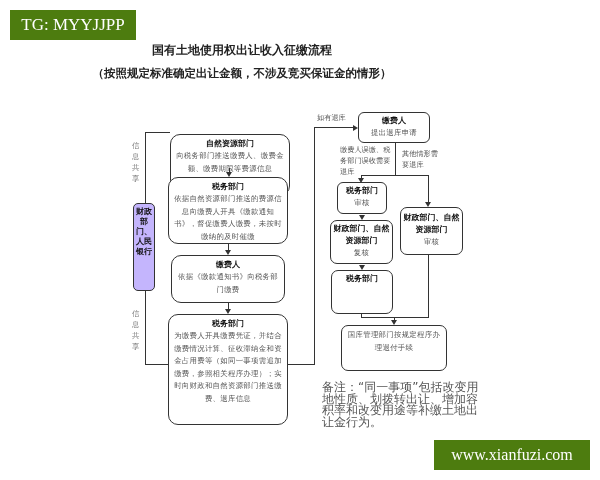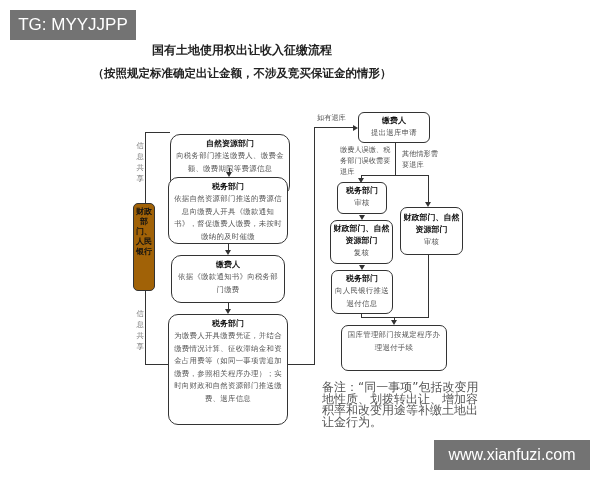--- a/index.html
+++ b/index.html
@@ -1,36 +1,36 @@
 <!DOCTYPE html>
 <html><head>
 <meta charset="utf-8">
 <style>
   html, body { margin:0; padding:0; }
   body { width:600px; height:480px; background:#ffffff; position:relative; overflow:hidden;
          font-family:"DejaVu Sans", sans-serif; color:#333; }
-  .wm { position:absolute; background:#737373; color:#ffffff; font-family:Liberation Sans, sans-serif; }
+  .wm { position:absolute; background:#4d7c0f; color:#ffffff; font-family:Liberation Serif, serif; }
   #wm-top { left:10px; top:10px; width:126px; height:30px; font-size:17px; line-height:30px; text-align:center; }
   #wm-bot { left:434px; top:440px; width:156px; height:30px; font-size:16px; line-height:30px; text-align:center; }
   .title { position:absolute; left:0; width:484px; text-align:center; font-family:"DejaVu Serif", serif;
            font-weight:bold; color:#222; }
   #t1 { top:42px; font-size:12px; }
   #t2 { top:66px; font-size:11.5px; }
   .box { position:absolute; border:1.3px solid #333; border-radius:10px; background:#fff;
          box-sizing:border-box; text-align:center; padding:3px 4px; }
   .box .hd { font-weight:bold; font-size:8px; color:#111; line-height:12px; }
   .box .bd { font-size:7.4px; color:#555; line-height:12.5px; letter-spacing:0.3px; }
   .lbl { position:absolute; font-size:7.2px; color:#555; line-height:11px; }
   .ln { position:absolute; background:#333; }
   .arr { position:absolute; width:0; height:0; }
   .arr.down { border-left:3px solid transparent; border-right:3px solid transparent; border-top:5px solid #333; }
   .arr.right { border-top:3px solid transparent; border-bottom:3px solid transparent; border-left:5px solid #333; }
-  .vtext { position:absolute; width:12px; font-size:7.4px; color:#777; text-align:right; line-height:11px; }
+  .vtext { position:absolute; width:12px; font-size:7.4px; color:#777; text-align:left; line-height:11px; }
   #side-box { position:absolute; left:133px; top:203px; width:22px; height:88px; border:1.3px solid #333;
-              border-radius:5px; box-sizing:border-box; background:#a16207; font-weight:bold; font-size:8px;
+              border-radius:5px; box-sizing:border-box; background:#c4b5fd; font-weight:bold; font-size:8px;
               color:#111; text-align:center; line-height:10px; padding-top:3px; }
   .note { position:absolute; left:322px; top:382px; width:160px; font-size:12px; color:#555; line-height:11.5px; }
 </style>
 </head>
 <body>
 
 <div class="wm" id="wm-top">TG: MYYJJPP</div>
 
 <div class="title" id="t1">国有土地使用权出让收入征缴流程</div>
 <div class="title" id="t2">（按照规定标准确定出让金额，不涉及竞买保证金的情形）</div>
@@ -96,21 +96,20 @@
 <div class="arr down" style="left:359px;top:215px;"></div>
 
 <div class="box" style="left:330px;top:220px;width:63px;height:44px;border-radius:7px;padding:2px;">
   <div class="hd">财政部门、自然资源部门</div>
   <div class="bd">复核</div>
 </div>
 <div class="arr down" style="left:359px;top:265px;"></div>
 
 <div class="box" style="left:331px;top:270px;width:62px;height:44px;border-radius:7px;padding:2px;">
   <div class="hd">税务部门</div>
-  <div class="bd">向人民银行推送退付信息</div>
 </div>
 
 <div class="box" style="left:400px;top:207px;width:63px;height:48px;border-radius:7px;padding:4px 2px;">
   <div class="hd">财政部门、自然资源部门</div>
   <div class="bd">审核</div>
 </div>
 
 <div class="ln" style="left:361px;top:314px;width:1.3px;height:4px;"></div>
 <div class="ln" style="left:428px;top:255px;width:1.3px;height:63px;"></div>
 <div class="ln" style="left:361px;top:317px;width:68px;height:1.3px;"></div>

